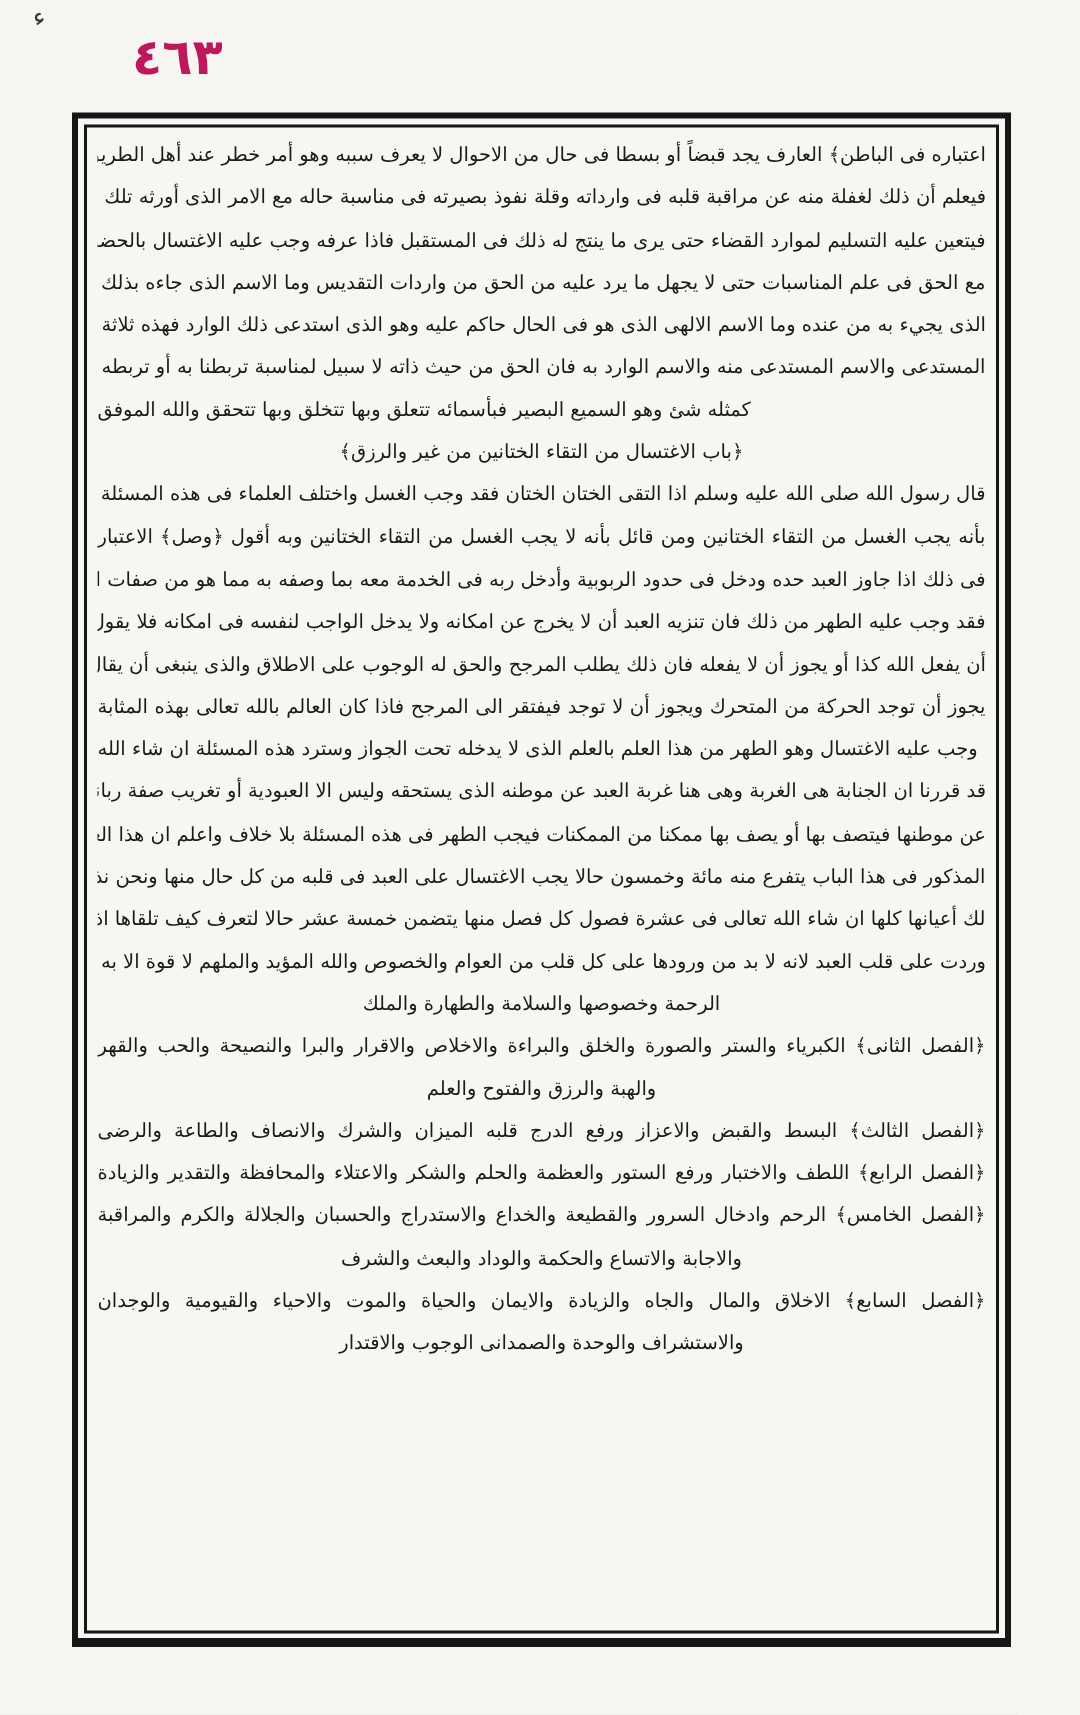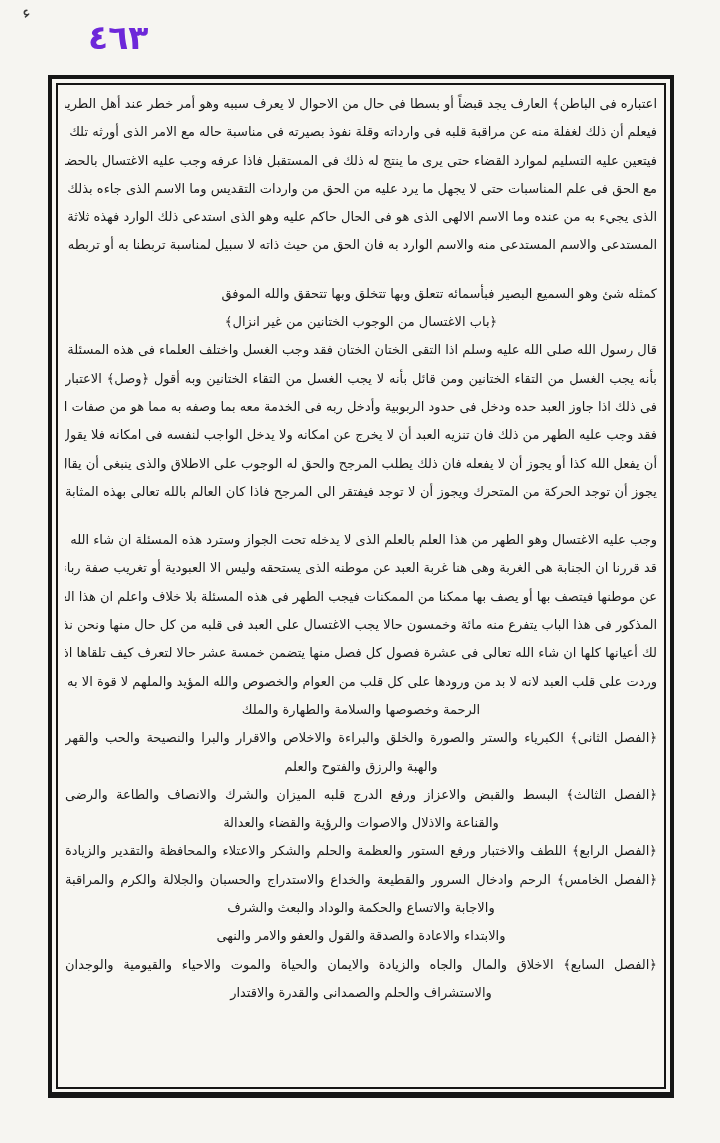--- a/index.html
+++ b/index.html
@@ -11,21 +11,21 @@
     font-family:"DejaVu Sans",sans-serif;
     color:#161616;
   }
   .corner-mark{
     position:absolute;left:22px;top:2px;
     font-size:17px;color:#3a3a3a;
     transform:rotate(-18deg);
   }
   .page-number{
     position:absolute;left:88px;top:18px;
-    font-size:33px;font-weight:bold;color:#6d28d9;
+    font-size:33px;font-weight:bold;color:#be185d;
     letter-spacing:1px;
   }
   .frame-outer{
     position:absolute;left:48px;top:75px;
     width:626px;height:1023px;
     box-sizing:border-box;
     border:4px solid #161616;
     border-bottom-width:6px;
     background:#f7f6f2;
   }
@@ -38,61 +38,59 @@
   }
   .ln{
     height:28.3px;
     line-height:28.3px;
     font-size:13px;
     white-space:nowrap;
     overflow:hidden;
     color:#1b1b1b;
   }
   .ln.j{ text-align:justify; text-align-last:justify; }
-  .ln.e{ text-align:right;margin-top:20px; }
+  .ln.e{ text-align:left; }
   .ln.c{ text-align:center; white-space:normal; }
 </style>
 </head>
 <body>
 
 <div class="page">
 
   <div class="corner-mark">ء</div>
 
   <div class="page-number">٤٦٣</div>
 
   <div class="frame-outer">
     <div class="frame-inner" dir="rtl">
       <div class="ln j">اعتباره فى الباطن﴾ العارف يجد قبضاً أو بسطا فى حال من الاحوال لا يعرف سببه وهو أمر خطر عند أهل الطريق</div>
       <div class="ln j">فيعلم أن ذلك لغفلة منه عن مراقبة قلبه فى وارداته وقلة نفوذ بصيرته فى مناسبة حاله مع الامر الذى أورثه تلك الصفة</div>
       <div class="ln j">فيتعين عليه التسليم لموارد القضاء حتى يرى ما ينتج له ذلك فى المستقبل فاذا عرفه وجب عليه الاغتسال بالحضور التام</div>
       <div class="ln j">مع الحق فى علم المناسبات حتى لا يجهل ما يرد عليه من الحق من واردات التقديس وما الاسم الذى جاءه بذلك وما الاسم</div>
       <div class="ln j">الذى يجيء به من عنده وما الاسم الالهى الذى هو فى الحال حاكم عليه وهو الذى استدعى ذلك الوارد فهذه ثلاثة الاسم</div>
       <div class="ln j">المستدعى والاسم المستدعى منه والاسم الوارد به فان الحق من حيث ذاته لا سبيل لمناسبة تربطنا به أو تربطه بنا ليس</div>
       <div class="ln e">كمثله شئ وهو السميع البصير فبأسمائه تتعلق وبها تتخلق وبها تتحقق والله الموفق</div>
-      <div class="ln c">﴿باب الاغتسال من الوجوب الختانين من غير انزال﴾</div>
+      <div class="ln c">﴿باب الاغتسال من التقاء الختانين من غير والرزق﴾</div>
       <div class="ln j">قال رسول الله صلى الله عليه وسلم اذا التقى الختان الختان فقد وجب الغسل واختلف العلماء فى هذه المسئلة فمن قائل</div>
       <div class="ln j">بأنه يجب الغسل من التقاء الختانين ومن قائل بأنه لا يجب الغسل من التقاء الختانين وبه أقول ﴿وصل﴾ الاعتبار</div>
       <div class="ln j">فى ذلك اذا جاوز العبد حده ودخل فى حدود الربوبية وأدخل ربه فى الخدمة معه بما وصفه به مما هو من صفات الممكنات</div>
       <div class="ln j">فقد وجب عليه الطهر من ذلك فان تنزيه العبد أن لا يخرج عن امكانه ولا يدخل الواجب لنفسه فى امكانه فلا يقول يجوز</div>
       <div class="ln j">أن يفعل الله كذا أو يجوز أن لا يفعله فان ذلك يطلب المرجح والحق له الوجوب على الاطلاق والذى ينبغى أن يقال</div>
       <div class="ln j">يجوز أن توجد الحركة من المتحرك ويجوز أن لا توجد فيفتقر الى المرجح فاذا كان العالم بالله تعالى بهذه المثابة</div>
       <div class="ln e">وجب عليه الاغتسال وهو الطهر من هذا العلم بالعلم الذى لا يدخله تحت الجواز وسترد هذه المسئلة ان شاء الله</div>
       <div class="ln j">قد قررنا ان الجنابة هى الغربة وهى هنا غربة العبد عن موطنه الذى يستحقه وليس الا العبودية أو تغريب صفة ربانية</div>
       <div class="ln j">عن موطنها فيتصف بها أو يصف بها ممكنا من الممكنات فيجب الطهر فى هذه المسئلة بلا خلاف واعلم ان هذا الغسل الواحد</div>
       <div class="ln j">المذكور فى هذا الباب يتفرع منه مائة وخمسون حالا يجب الاغتسال على العبد فى قلبه من كل حال منها ونحن نذكر</div>
       <div class="ln j">لك أعيانها كلها ان شاء الله تعالى فى عشرة فصول كل فصل منها يتضمن خمسة عشر حالا لتعرف كيف تلقاها اذا</div>
       <div class="ln j">وردت على قلب العبد لانه لا بد من ورودها على كل قلب من العوام والخصوص والله المؤيد والملهم لا قوة الا به فمن ذلك</div>
       <div class="ln c">الرحمة وخصوصها والسلامة والطهارة والملك</div>
       <div class="ln j">﴿الفصل الثانى﴾ الكبرياء والستر والصورة والخلق والبراءة والاخلاص والاقرار والبرا والنصيحة والحب والقهر</div>
       <div class="ln c">والهبة والرزق والفتوح والعلم</div>
       <div class="ln j">﴿الفصل الثالث﴾ البسط والقبض والاعزاز ورفع الدرج قلبه الميزان والشرك والانصاف والطاعة والرضى</div>
-      <div class="ln c">والقناعة والاذلال والاصوات والرؤية والقضاء والعدالة</div>
       <div class="ln j">﴿الفصل الرابع﴾ اللطف والاختبار ورفع الستور والعظمة والحلم والشكر والاعتلاء والمحافظة والتقدير والزيادة</div>
       <div class="ln j">﴿الفصل الخامس﴾ الرحم وادخال السرور والقطيعة والخداع والاستدراج والحسبان والجلالة والكرم والمراقبة</div>
       <div class="ln c">والاجابة والاتساع والحكمة والوداد والبعث والشرف</div>
-      <div class="ln c">والابتداء والاعادة والصدقة والقول والعفو والامر والنهى</div>
       <div class="ln j">﴿الفصل السابع﴾ الاخلاق والمال والجاه والزيادة والايمان والحياة والموت والاحياء والقيومية والوجدان</div>
-      <div class="ln c">والاستشراف والحلم والصمدانى والقدرة والاقتدار</div>
+      <div class="ln c">والاستشراف والوحدة والصمدانى الوجوب والاقتدار</div>
     </div>
   </div>
 
 </div>
 
 </body></html>

